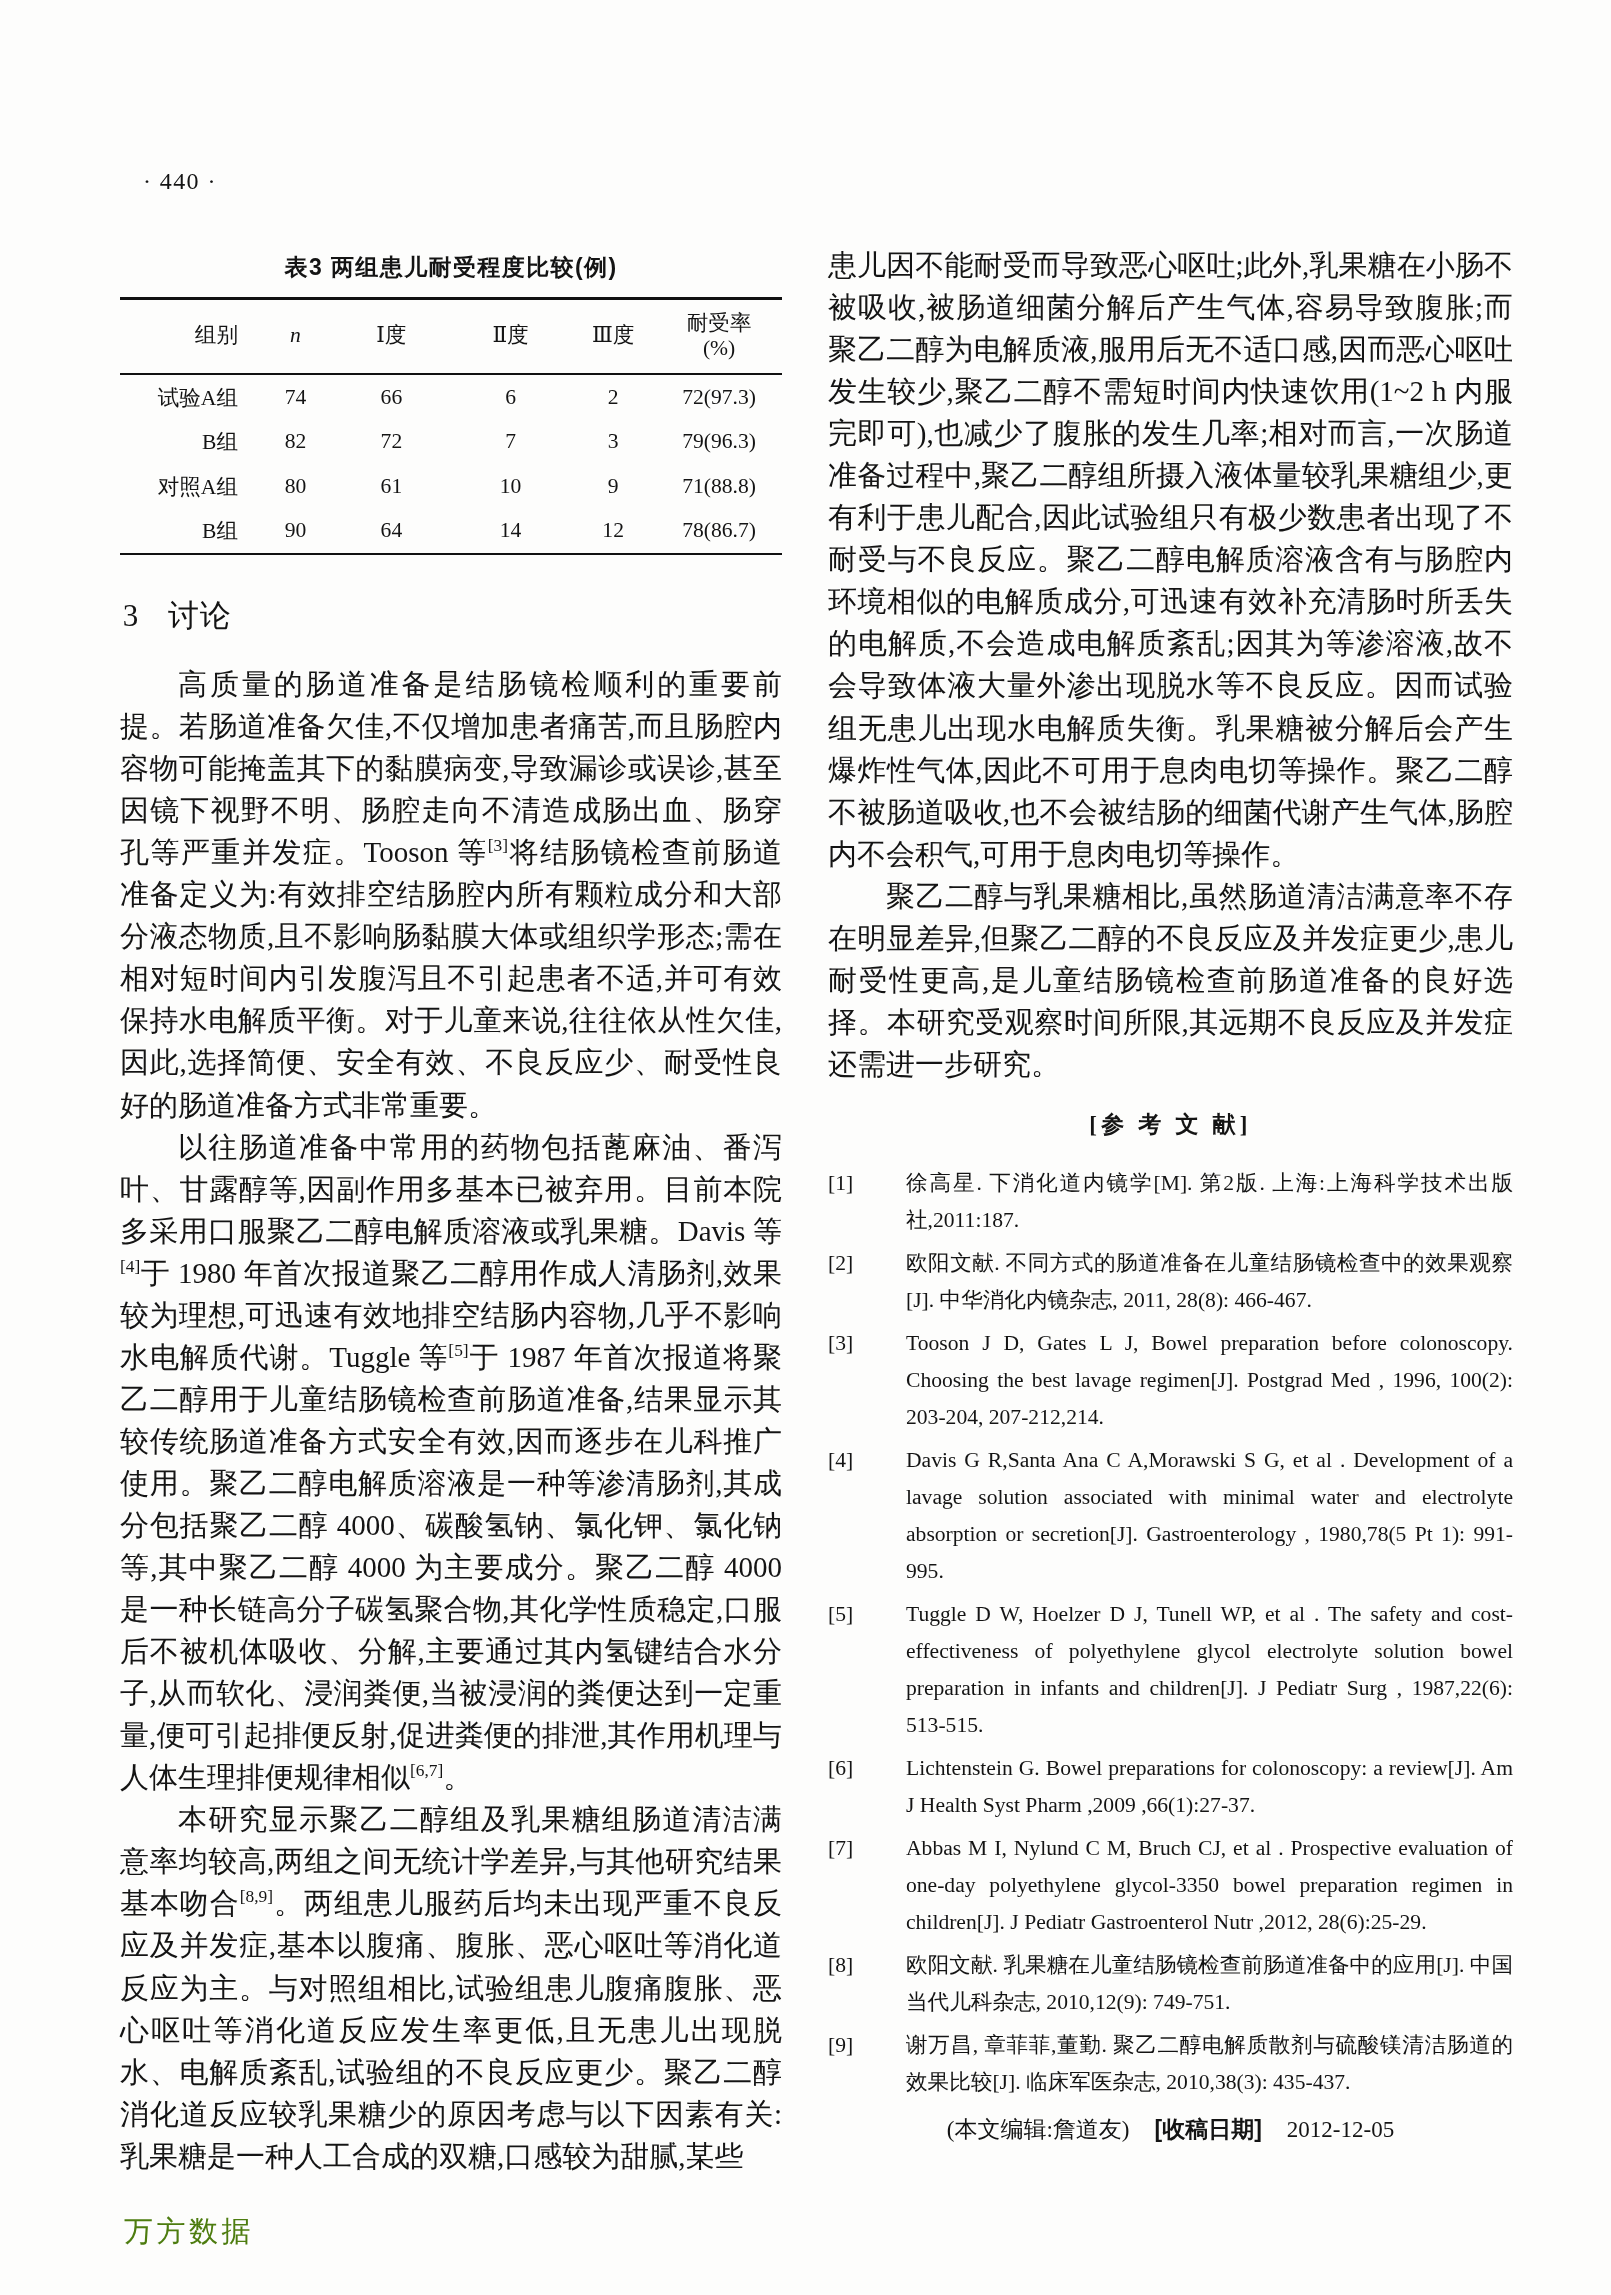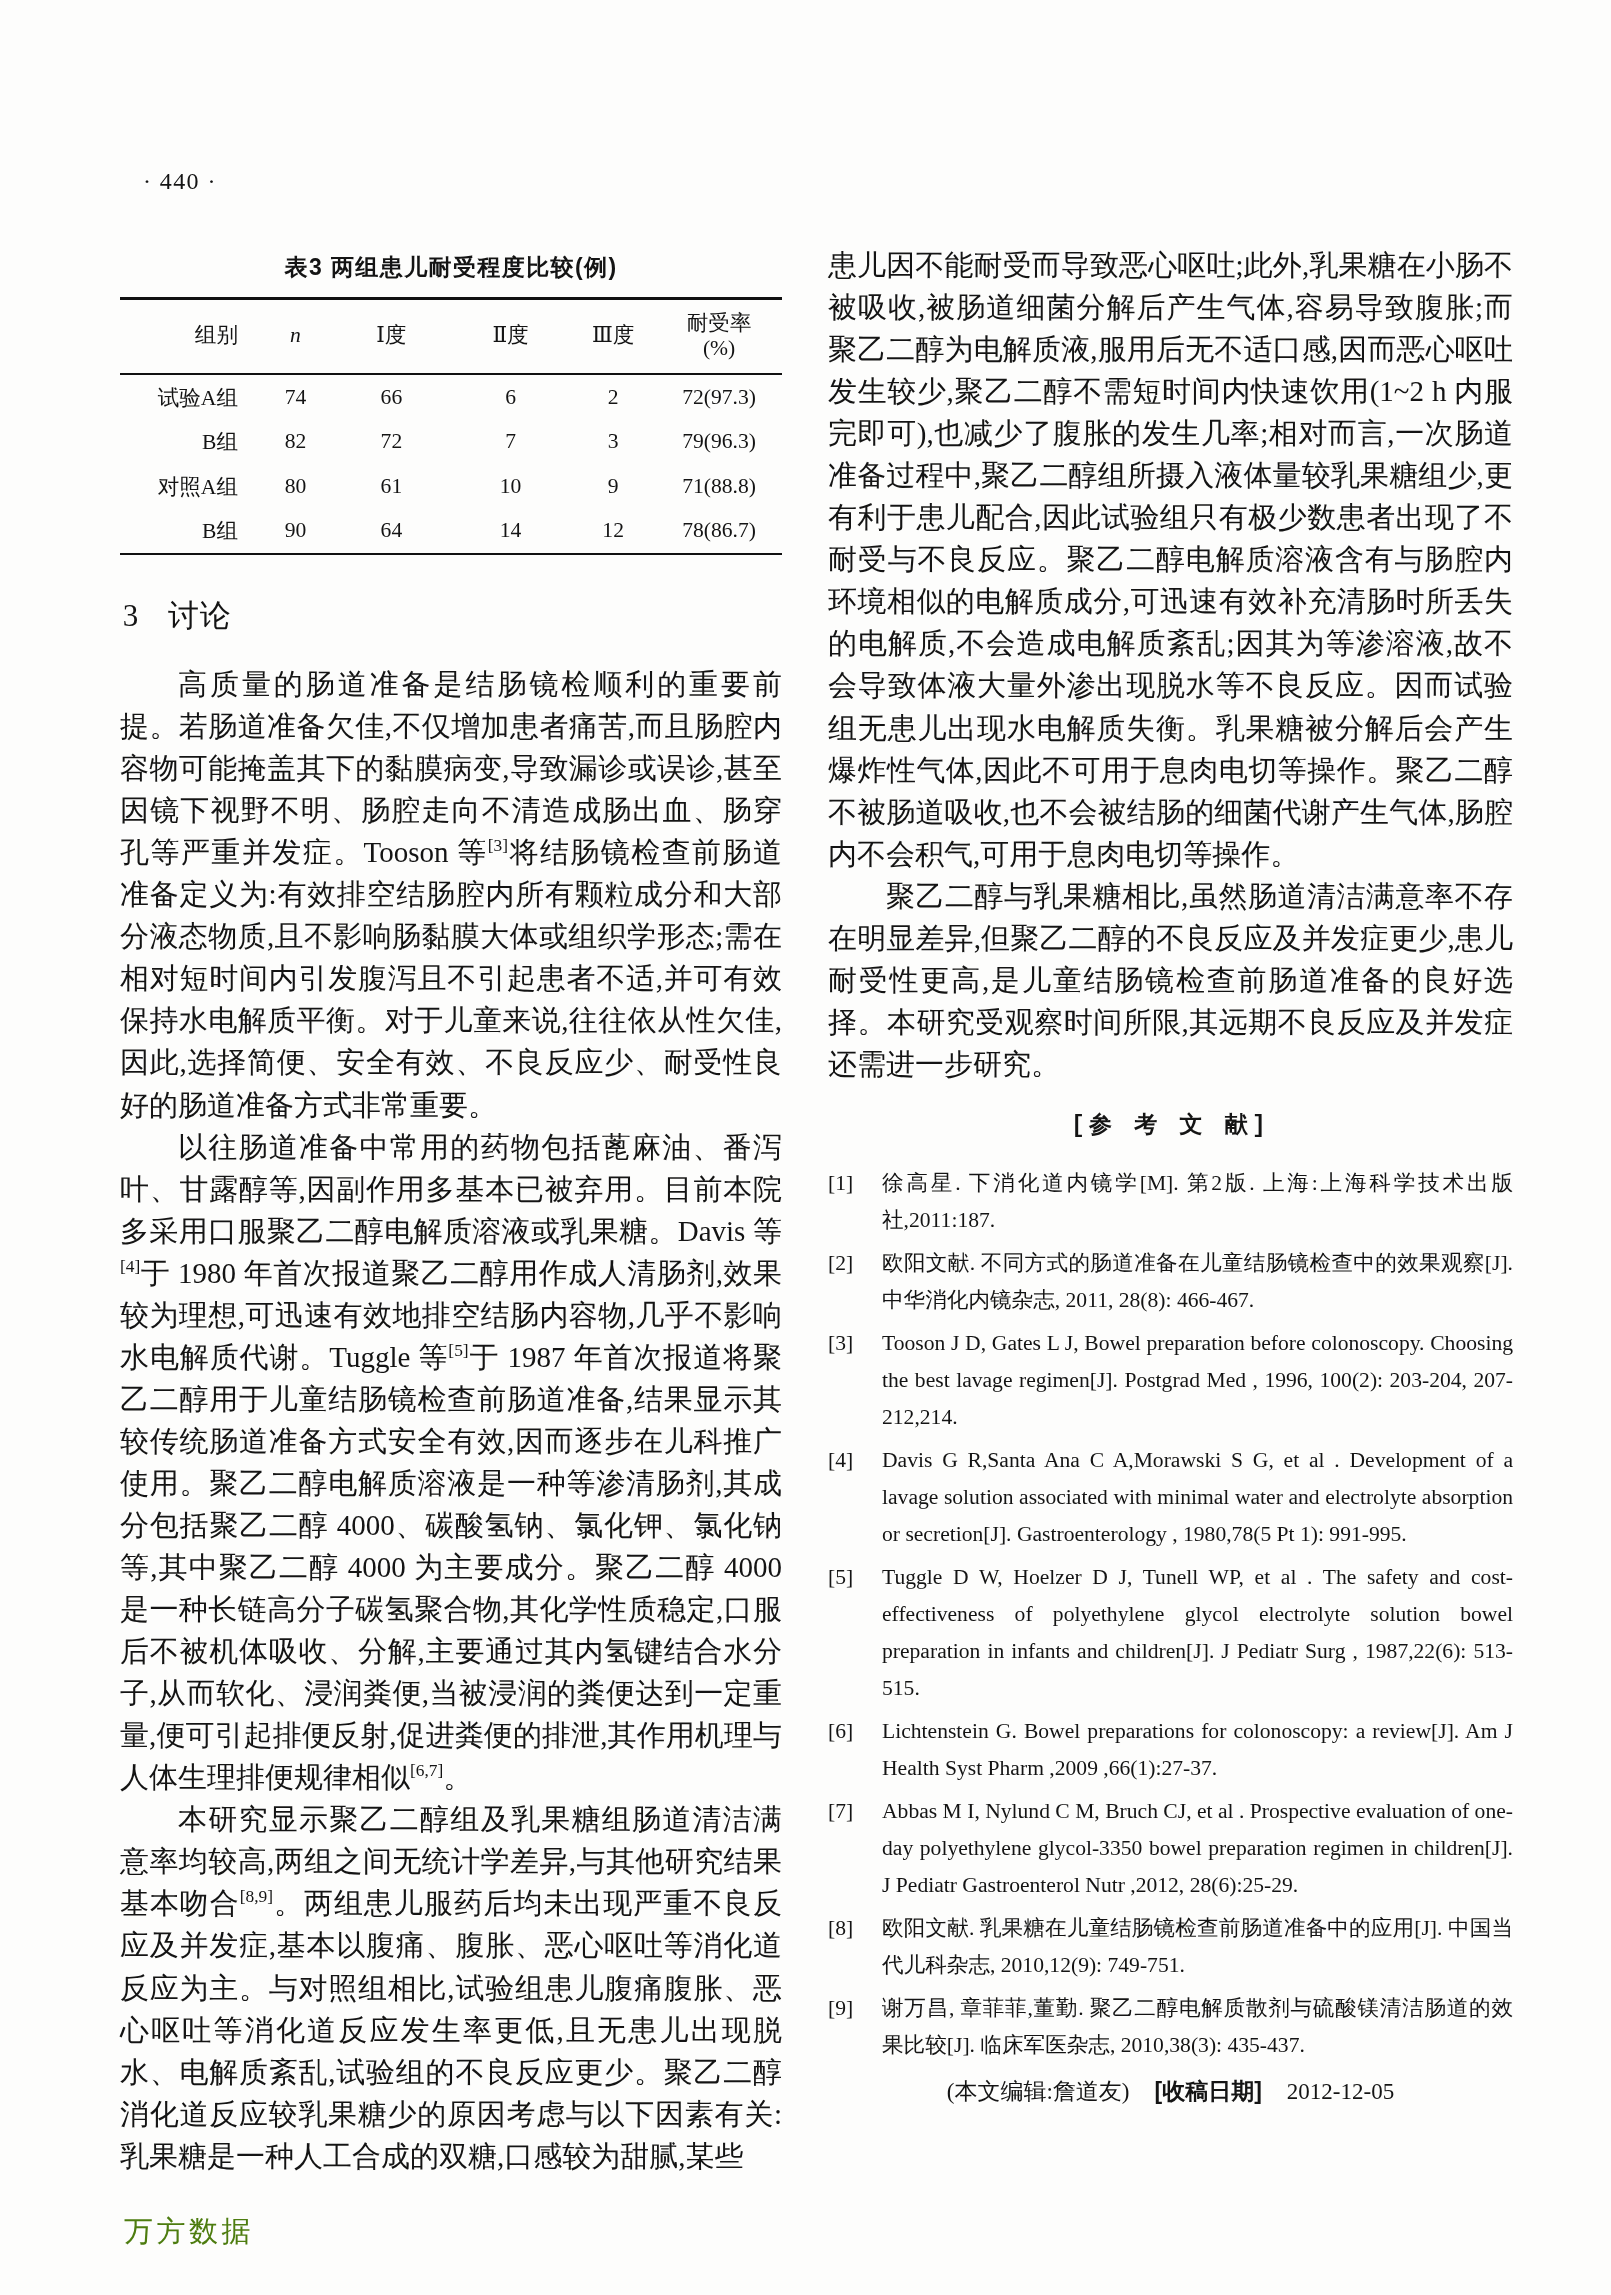--- a/index.html
+++ b/index.html
@@ -47,26 +47,26 @@
   }
   .sec-heading .num{margin-right:29px;}
   .para{
     font-size:29px;line-height:1.45;text-align:justify;
     text-indent:2em;margin:0;
   }
   .para.noindent{text-indent:0;}
   sup.cite{font-size:17.4px;line-height:0;vertical-align:super;letter-spacing:0;}
   
   .ref-heading{
-    text-align:center;font-family:Liberation Mono, monospace;
+    text-align:center;font-family:Liberation Serif, serif;
     font-weight:bold;font-size:23px;margin:24px 0 25px 0;letter-spacing:4.2px;
   }
   .ref-item{display:flex;font-size:21.6px;line-height:1.72;margin-bottom:5.6px;}
   .ref-label{flex:none;width:54px;}
-  .ref-text{flex:1;text-align:justify;}
+  .ref-text{flex:1;text-align:justify;margin-left:24px;}
   
   .editor-line{
     display:flex;justify-content:center;align-items:baseline;gap:25px;
     font-size:23px;margin-top:12.5px;
   }
   .received-label{
     font-family:"Liberation Sans","DejaVu Sans",sans-serif;font-weight:bold;
   }
   
   .watermark{

